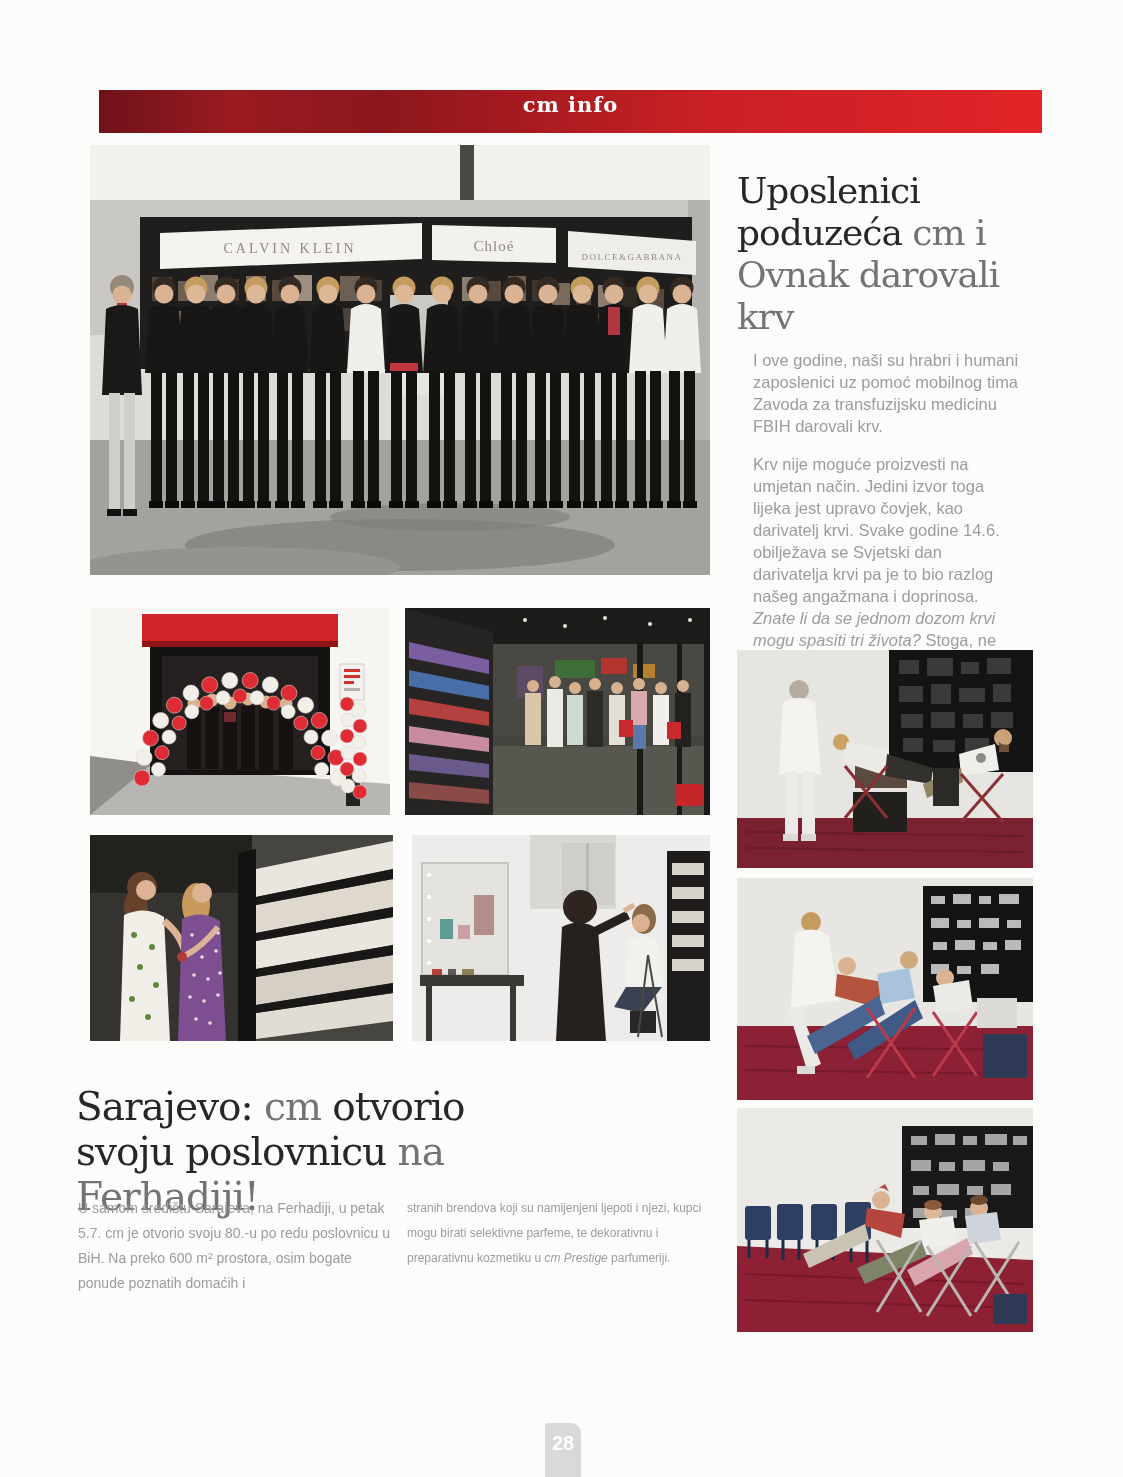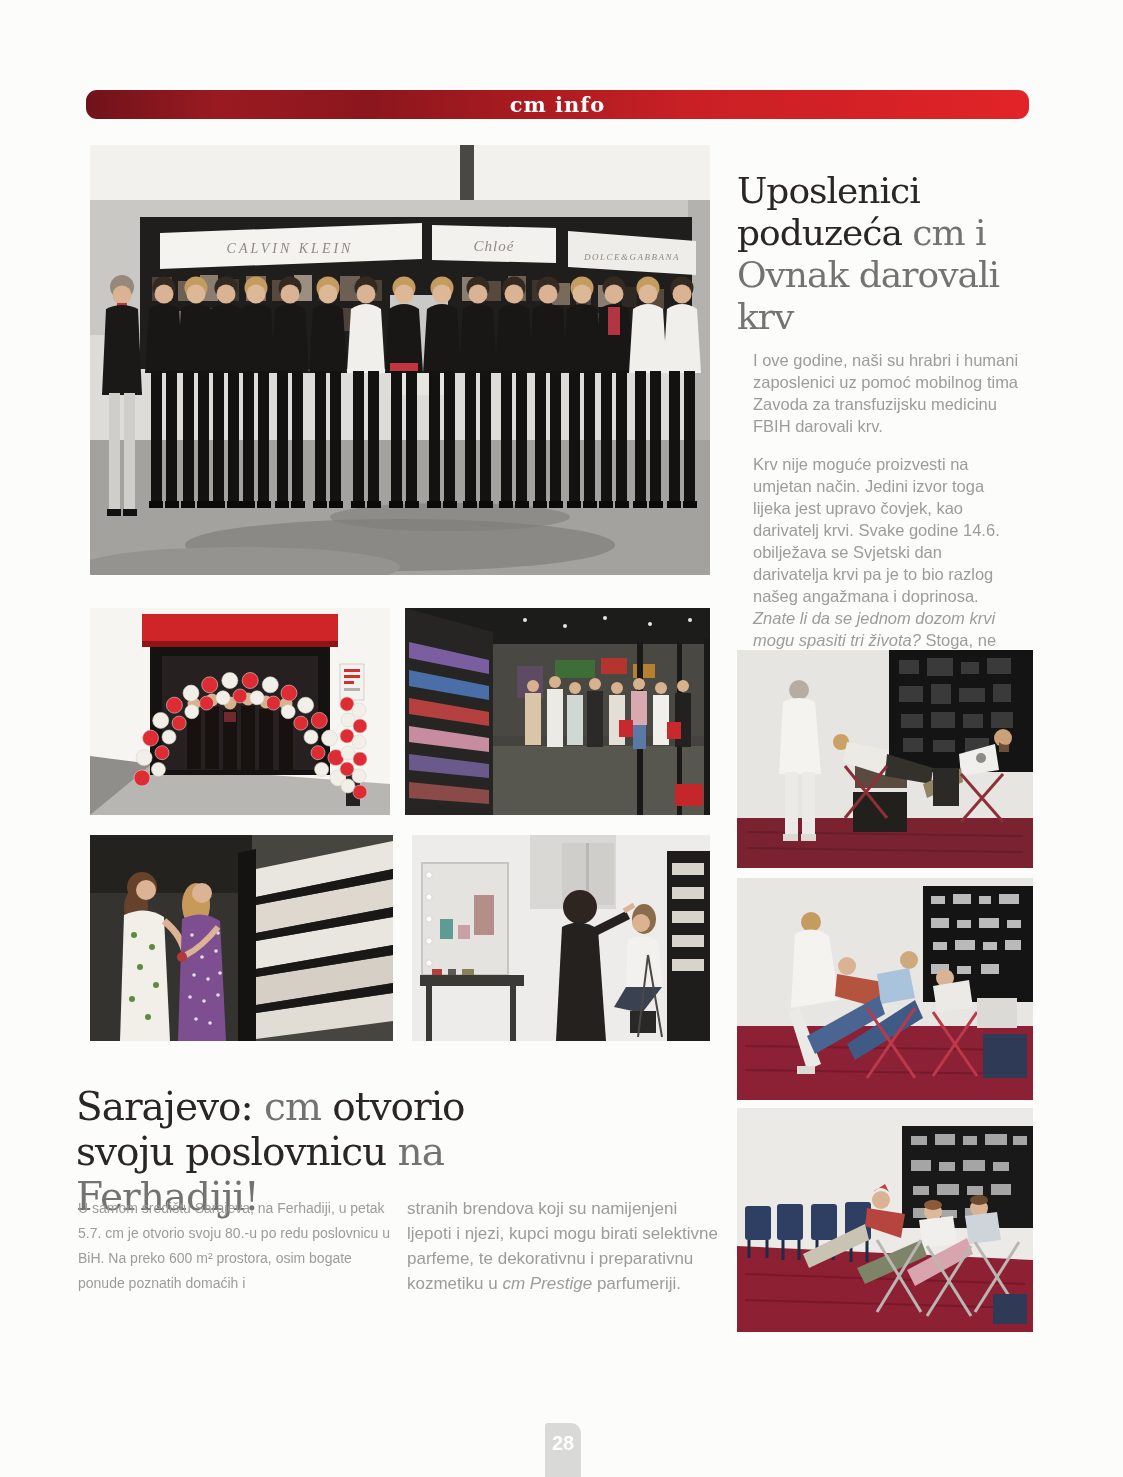--- a/index.html
+++ b/index.html
@@ -1,38 +1,38 @@
 <!DOCTYPE html>
 <html><head>
 <meta charset="utf-8">
 <style>
   html,body{margin:0;padding:0;background:#e9e9e9;}
   #page{position:relative;width:1123px;height:1477px;margin:0 auto;background:#fcfcfb;
         overflow:hidden;font-family:"Liberation Sans",sans-serif;}
   .abs{position:absolute;}
   
-  #header-bar{left:86px;top:90px;width:943px;height:29px;
-    background:linear-gradient(90deg,#70121a 0%,#9a1a21 14%,#8c161d 30%,#a81b20 46%,#c92025 64%,#d22126 80%,#e22427 100%);border-radius:11px;}
+  #header-bar{left:99px;top:90px;width:943px;height:43px;
+    background:linear-gradient(90deg,#70121a 0%,#9a1a21 14%,#8c161d 30%,#a81b20 46%,#c92025 64%,#d22126 80%,#e22427 100%);}
   #header-bar .title{display:block;line-height:29px;text-align:center;color:#ffffff;
     font-family:"DejaVu Serif",serif;font-weight:700;font-size:21px;letter-spacing:1px;}
   
   .headline{font-family:"DejaVu Serif",serif;font-weight:400;color:#2a2526;letter-spacing:-1px;}
   .headline .tl{display:block;white-space:nowrap;}
   .red{color:#737373;}
   #blood-title{left:737px;top:146px;width:300px;font-size:36px;line-height:42px;}
   #store-title{left:76px;top:1058px;width:460px;font-size:39px;line-height:45px;}
   
   .copy{color:#9c9c9c;font-size:16.5px;line-height:22px;}
   .copy p{margin:16px;}
   .it{font-style:italic;}
   #blood-body{left:737px;top:333px;width:300px;}
   #store-col1{left:78px;top:1196px;width:315px;font-size:14px;line-height:25px;}
-  #store-col2{left:407px;top:1196px;width:315px;font-size:17px;line-height:25px;}
+  #store-col2{left:407px;top:1196px;width:315px;font-size:12px;line-height:25px;}
   
-  .photo{display:block;font-style:italic;}
+  .photo{display:block;}
   .photo svg{display:block;width:100%;height:100%;}
   #main-photo{left:90px;top:145px;width:620px;height:430px;}
   #balloon-photo{left:90px;top:608px;width:300px;height:207px;}
   #interior-photo{left:405px;top:608px;width:305px;height:207px;}
   #shelf-photo{left:90px;top:835px;width:303px;height:206px;}
   #makeup-photo{left:412px;top:835px;width:298px;height:206px;}
   #bloodA-photo{left:737px;top:650px;width:296px;height:218px;}
   #bloodB-photo{left:737px;top:878px;width:296px;height:222px;}
   #bloodC-photo{left:737px;top:1108px;width:296px;height:224px;}
   .sign-text{font-family:"Liberation Serif",serif;fill:#8f8a84;}

